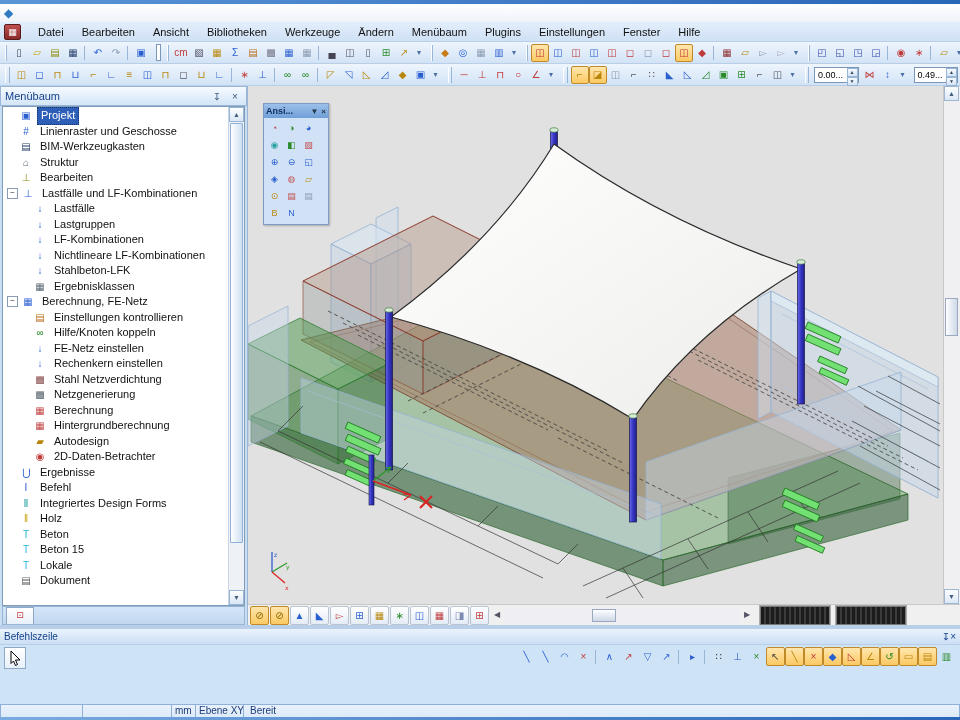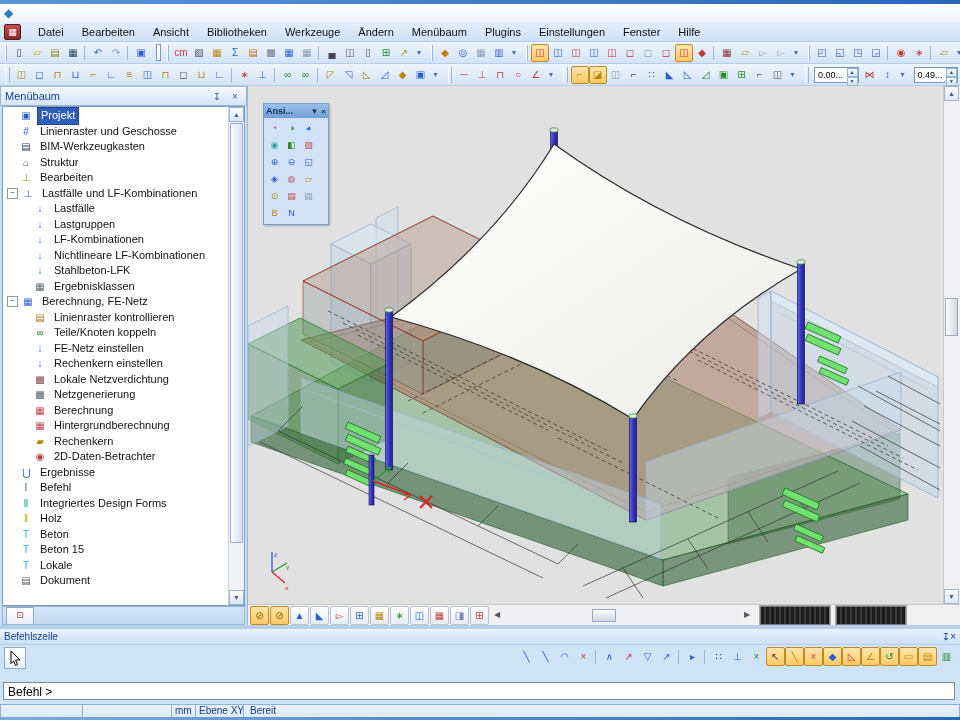--- a/index.html
+++ b/index.html
@@ -361,61 +361,61 @@
             <span class="tlabel">Ergebnisklassen</span>
           </div>
           <div class="trow d0">
             <span class="exp">−</span>
             <span class="ticn" style="color: rgb(42, 95, 208);">▦</span>
             <span class="tlabel">Berechnung, FE-Netz</span>
           </div>
           <div class="trow d1">
             <span class="noexp"></span>
             <span class="ticn" style="color: rgb(184, 106, 20);">▤</span>
-            <span class="tlabel">Linienraster kontrollieren</span>
+            <span class="tlabel">Einstellungen kontrollieren</span>
           </div>
           <div class="trow d1">
             <span class="noexp"></span>
             <span class="ticn" style="color: rgb(42, 138, 42);">∞</span>
-            <span class="tlabel">Teile/Knoten koppeln</span>
+            <span class="tlabel">Hilfe/Knoten koppeln</span>
           </div>
           <div class="trow d1">
             <span class="noexp"></span>
             <span class="ticn" style="color: rgb(42, 95, 208);">↓</span>
             <span class="tlabel">FE-Netz einstellen</span>
           </div>
           <div class="trow d1">
             <span class="noexp"></span>
             <span class="ticn" style="color: rgb(42, 95, 208);">↓</span>
             <span class="tlabel">Rechenkern einstellen</span>
           </div>
           <div class="trow d1">
             <span class="noexp"></span>
             <span class="ticn" style="color: rgb(138, 74, 74);">▩</span>
-            <span class="tlabel">Lokale Netzverdichtung</span>
+            <span class="tlabel">Stahl Netzverdichtung</span>
           </div>
           <div class="trow d1">
             <span class="noexp"></span>
             <span class="ticn" style="color: rgb(85, 97, 110);">▩</span>
             <span class="tlabel">Netzgenerierung</span>
           </div>
           <div class="trow d1">
             <span class="noexp"></span>
             <span class="ticn" style="color: rgb(192, 64, 64);">▦</span>
             <span class="tlabel">Berechnung</span>
           </div>
           <div class="trow d1">
             <span class="noexp"></span>
             <span class="ticn" style="color: rgb(192, 64, 64);">▦</span>
             <span class="tlabel">Hintergrundberechnung</span>
           </div>
           <div class="trow d1">
             <span class="noexp"></span>
             <span class="ticn" style="color: rgb(184, 134, 11);">▰</span>
-            <span class="tlabel">Rechenkern</span>
+            <span class="tlabel">Autodesign</span>
           </div>
           <div class="trow d1">
             <span class="noexp"></span>
             <span class="ticn" style="color: rgb(192, 58, 58);">◉</span>
             <span class="tlabel">2D-Daten-Betrachter</span>
           </div>
           <div class="trow d0">
             <span class="noexp"></span>
             <span class="ticn" style="color: rgb(42, 95, 208);">⋃</span>
             <span class="tlabel">Ergebnisse</span>
@@ -711,23 +711,20 @@
         <span class="tbi hl" style="color: rgb(192, 58, 58);">×</span>
         <span class="tbi hl" style="color: rgb(42, 95, 208);">◆</span>
         <span class="tbi hl" style="color: rgb(192, 58, 58);">◺</span>
         <span class="tbi hl" style="color: rgb(184, 134, 11);">∠</span>
         <span class="tbi hl" style="color: rgb(42, 138, 42);">↺</span>
         <span class="tbi hl" style="color: rgb(184, 134, 11);">▭</span>
         <span class="tbi hl" style="color: rgb(184, 134, 11);">▤</span>
         <span class="tbi" style="color: rgb(42, 138, 42);">▥</span>
       </span>
   </div>
-  <div id="cmd-input-row">
-    <div id="cmd-input">Befehl &gt;</div>
-  </div>
 </div>
 
 <div id="statusbar">
   <span class="seg"></span>
   <span class="seg"></span>
   <span class="seg">mm</span>
   <span class="seg">Ebene XY</span>
   <span class="seg">Bereit</span>
 </div>
 

